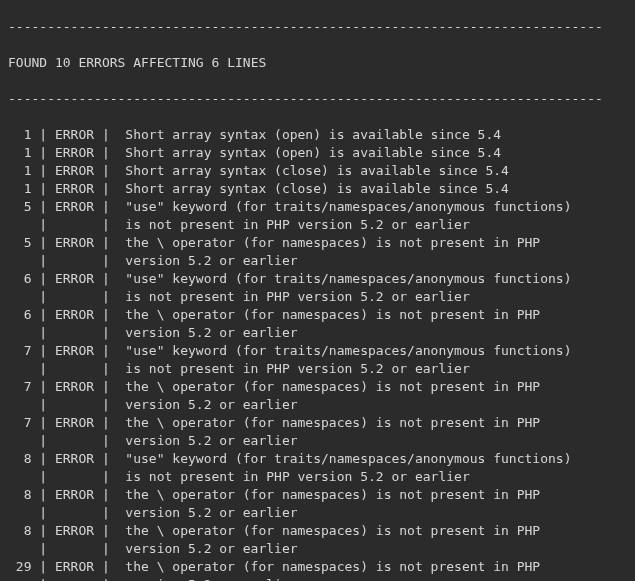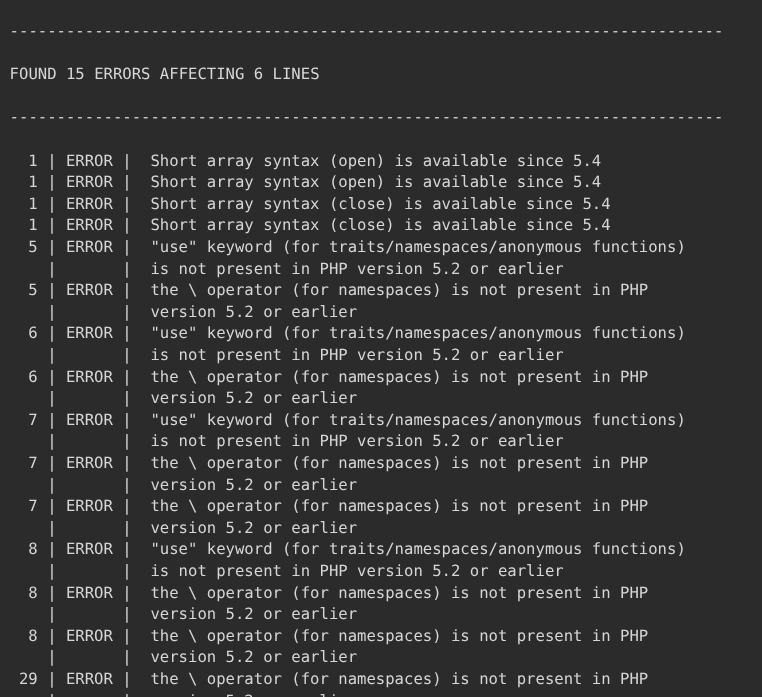--- a/index.html
+++ b/index.html
@@ -42,19 +42,19 @@
   }
   .msg {
     display:inline;
   }
 </style>
 </head>
 <body>
 
 <div class="terminal">
 <span class="line rule">----------------------------------------------------------------------------</span>
-<span class="line">FOUND 15 ERRORS AFFECTING 6 LINES</span>
+<span class="line">FOUND 10 ERRORS AFFECTING 6 LINES</span>
 <span class="line rule">----------------------------------------------------------------------------</span>
 <div id="errors-body"><span class="line"><span class="col-line">1</span><span class="pipe">|</span><span class="col-sev">ERROR</span><span class="pipe">|</span> <span class="msg">Short array syntax (open) is available since 5.4</span></span><span class="line"><span class="col-line">1</span><span class="pipe">|</span><span class="col-sev">ERROR</span><span class="pipe">|</span> <span class="msg">Short array syntax (open) is available since 5.4</span></span><span class="line"><span class="col-line">1</span><span class="pipe">|</span><span class="col-sev">ERROR</span><span class="pipe">|</span> <span class="msg">Short array syntax (close) is available since 5.4</span></span><span class="line"><span class="col-line">1</span><span class="pipe">|</span><span class="col-sev">ERROR</span><span class="pipe">|</span> <span class="msg">Short array syntax (close) is available since 5.4</span></span><span class="line"><span class="col-line">5</span><span class="pipe">|</span><span class="col-sev">ERROR</span><span class="pipe">|</span> <span class="msg">"use" keyword (for traits/namespaces/anonymous functions)</span></span><span class="line"><span class="col-line"></span><span class="pipe">|</span><span class="col-sev"></span><span class="pipe">|</span> <span class="msg">is not present in PHP version 5.2 or earlier</span></span><span class="line"><span class="col-line">5</span><span class="pipe">|</span><span class="col-sev">ERROR</span><span class="pipe">|</span> <span class="msg">the \ operator (for namespaces) is not present in PHP</span></span><span class="line"><span class="col-line"></span><span class="pipe">|</span><span class="col-sev"></span><span class="pipe">|</span> <span class="msg">version 5.2 or earlier</span></span><span class="line"><span class="col-line">6</span><span class="pipe">|</span><span class="col-sev">ERROR</span><span class="pipe">|</span> <span class="msg">"use" keyword (for traits/namespaces/anonymous functions)</span></span><span class="line"><span class="col-line"></span><span class="pipe">|</span><span class="col-sev"></span><span class="pipe">|</span> <span class="msg">is not present in PHP version 5.2 or earlier</span></span><span class="line"><span class="col-line">6</span><span class="pipe">|</span><span class="col-sev">ERROR</span><span class="pipe">|</span> <span class="msg">the \ operator (for namespaces) is not present in PHP</span></span><span class="line"><span class="col-line"></span><span class="pipe">|</span><span class="col-sev"></span><span class="pipe">|</span> <span class="msg">version 5.2 or earlier</span></span><span class="line"><span class="col-line">7</span><span class="pipe">|</span><span class="col-sev">ERROR</span><span class="pipe">|</span> <span class="msg">"use" keyword (for traits/namespaces/anonymous functions)</span></span><span class="line"><span class="col-line"></span><span class="pipe">|</span><span class="col-sev"></span><span class="pipe">|</span> <span class="msg">is not present in PHP version 5.2 or earlier</span></span><span class="line"><span class="col-line">7</span><span class="pipe">|</span><span class="col-sev">ERROR</span><span class="pipe">|</span> <span class="msg">the \ operator (for namespaces) is not present in PHP</span></span><span class="line"><span class="col-line"></span><span class="pipe">|</span><span class="col-sev"></span><span class="pipe">|</span> <span class="msg">version 5.2 or earlier</span></span><span class="line"><span class="col-line">7</span><span class="pipe">|</span><span class="col-sev">ERROR</span><span class="pipe">|</span> <span class="msg">the \ operator (for namespaces) is not present in PHP</span></span><span class="line"><span class="col-line"></span><span class="pipe">|</span><span class="col-sev"></span><span class="pipe">|</span> <span class="msg">version 5.2 or earlier</span></span><span class="line"><span class="col-line">8</span><span class="pipe">|</span><span class="col-sev">ERROR</span><span class="pipe">|</span> <span class="msg">"use" keyword (for traits/namespaces/anonymous functions)</span></span><span class="line"><span class="col-line"></span><span class="pipe">|</span><span class="col-sev"></span><span class="pipe">|</span> <span class="msg">is not present in PHP version 5.2 or earlier</span></span><span class="line"><span class="col-line">8</span><span class="pipe">|</span><span class="col-sev">ERROR</span><span class="pipe">|</span> <span class="msg">the \ operator (for namespaces) is not present in PHP</span></span><span class="line"><span class="col-line"></span><span class="pipe">|</span><span class="col-sev"></span><span class="pipe">|</span> <span class="msg">version 5.2 or earlier</span></span><span class="line"><span class="col-line">8</span><span class="pipe">|</span><span class="col-sev">ERROR</span><span class="pipe">|</span> <span class="msg">the \ operator (for namespaces) is not present in PHP</span></span><span class="line"><span class="col-line"></span><span class="pipe">|</span><span class="col-sev"></span><span class="pipe">|</span> <span class="msg">version 5.2 or earlier</span></span><span class="line"><span class="col-line">29</span><span class="pipe">|</span><span class="col-sev">ERROR</span><span class="pipe">|</span> <span class="msg">the \ operator (for namespaces) is not present in PHP</span></span><span class="line"><span class="col-line"></span><span class="pipe">|</span><span class="col-sev"></span><span class="pipe">|</span> <span class="msg">version 5.2 or earlier</span></span></div>
 
 
 
 </div>
 
 </body></html>

